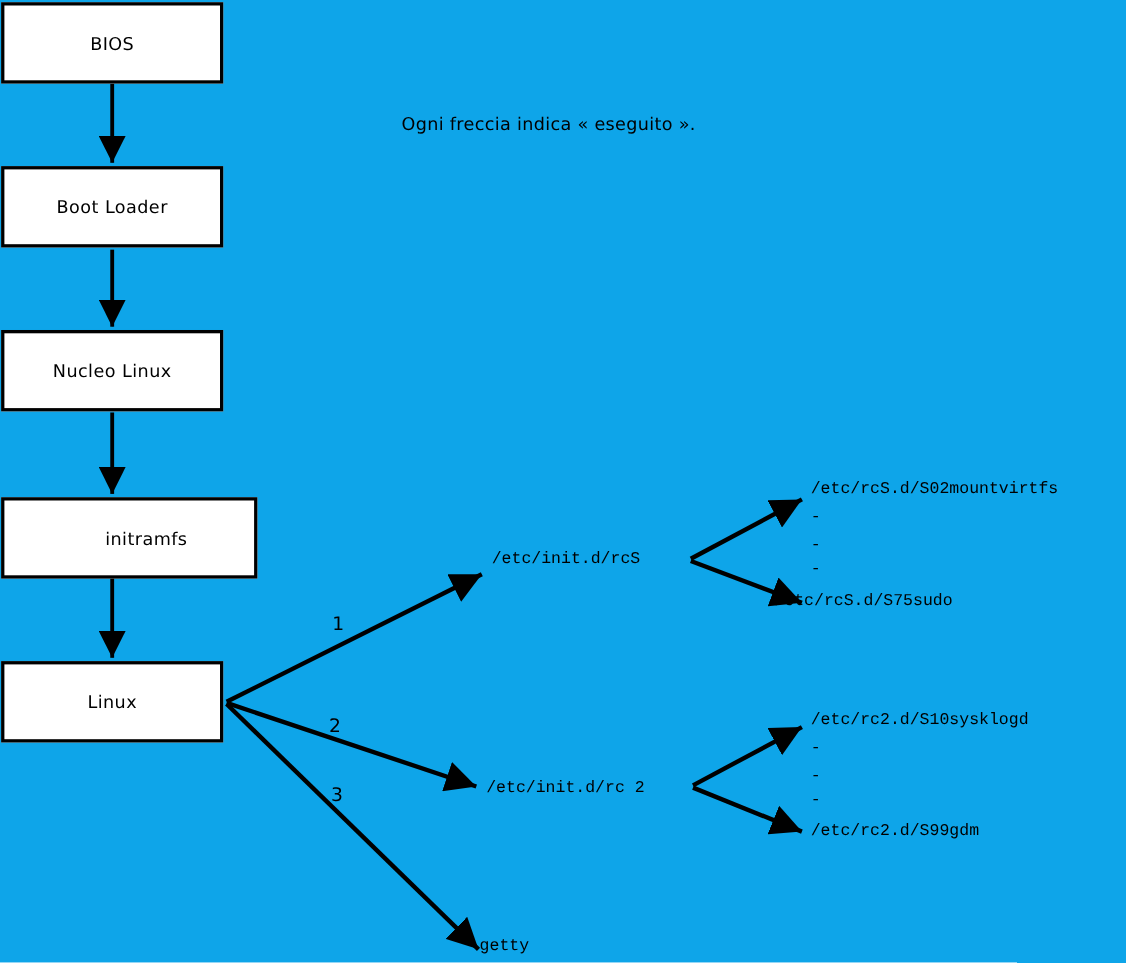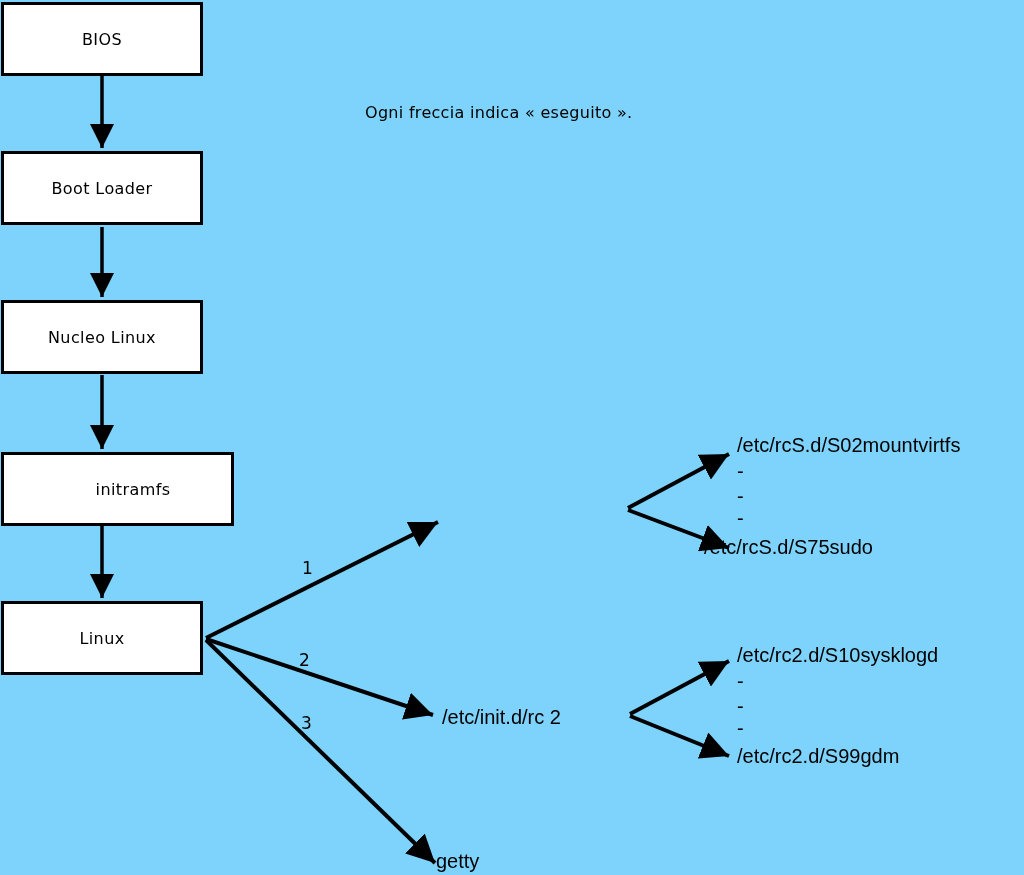--- a/index.html
+++ b/index.html
@@ -1,20 +1,20 @@
 <!DOCTYPE html>
 <html><head>
 <meta charset="utf-8">
 <style>
   html, body { margin: 0; padding: 0; background: #ffffff; }
   .stage {
     position: relative;
     width: 1024px;
     height: 875px;
-    background: #7dd3fc;
+    background: #0ea5e9;
     font-family: "DejaVu Sans", "Liberation Sans", sans-serif;
     color: #000000;
     overflow: hidden;
   }
   .arrows-svg {
     position: absolute;
     left: 0; top: 0;
     width: 1024px; height: 875px;
   }
   .box {
@@ -38,22 +38,22 @@
   .caption {
     position: absolute;
     left: 365px;
     top: 103px;
     font-size: 16px;
     letter-spacing: 0.3px;
     white-space: pre;
   }
   .mono {
     position: absolute;
-    font-family: Liberation Sans, sans-serif;
-    font-size: 20px;
+    font-family: Liberation Mono, monospace;
+    font-size: 15px;
     line-height: 22px;
     white-space: pre;
     text-align: center;
   }
   .branch-num {
     position: absolute;
     font-size: 17px;
   }
   .lbl-rcs        { left: 447px; top: 498px; }
   .lbl-rc2        { left: 442px; top: 706px; }
@@ -115,20 +115,21 @@
   <div class="box box-init">
     <span>Linux</span>
   </div>
 
   <div class="caption">Ogni freccia indica « eseguito ».</div>
 
   <div class="branch-num num-1">1</div>
   <div class="branch-num num-2">2</div>
   <div class="branch-num num-3">3</div>
 
+  <div class="mono lbl-rcs">/etc/init.d/rcS</div>
   <div class="mono lbl-rc2">/etc/init.d/rc 2</div>
   <div class="mono lbl-getty">getty</div>
 
   <div class="mono lbl-rcs-first">/etc/rcS.d/S02mountvirtfs</div>
   <div class="mono lbl-rcs-dash0">-</div>
   <div class="mono lbl-rcs-dash1">-</div>
   <div class="mono lbl-rcs-dash2">-</div>
   <div class="mono lbl-rcs-last">/etc/rcS.d/S75sudo</div>
 
   <div class="mono lbl-rc2-first">/etc/rc2.d/S10sysklogd</div>

